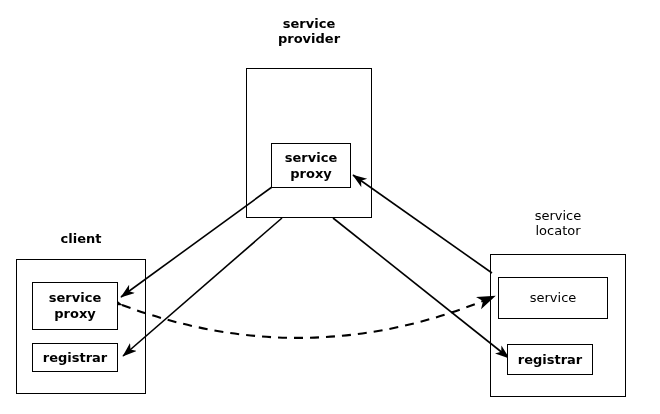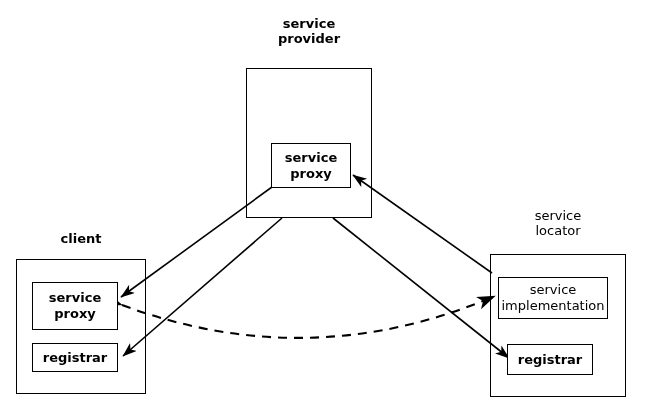--- a/index.html
+++ b/index.html
@@ -129,21 +129,20 @@
   <div class="label outer-title light" style="left:490px; top:208px; width:136px;">
     <div>service</div>
     <div>locator</div>
   </div>
 
   <div class="box" style="left:490px; top:254px; width:136px; height:143px;"></div>
 
   <div class="inner-box" style="left:498px; top:277px; width:110px; height:42px;">
     <div class="inner-text light svc-impl-text">
       <div>service</div>
-      <div>implementation</div>
     </div>
   </div>
 
   <div class="inner-box" style="left:507px; top:344px; width:86px; height:31px;">
     <div class="inner-text">registrar</div>
   </div>
 
 </div>
 
 </body></html>

